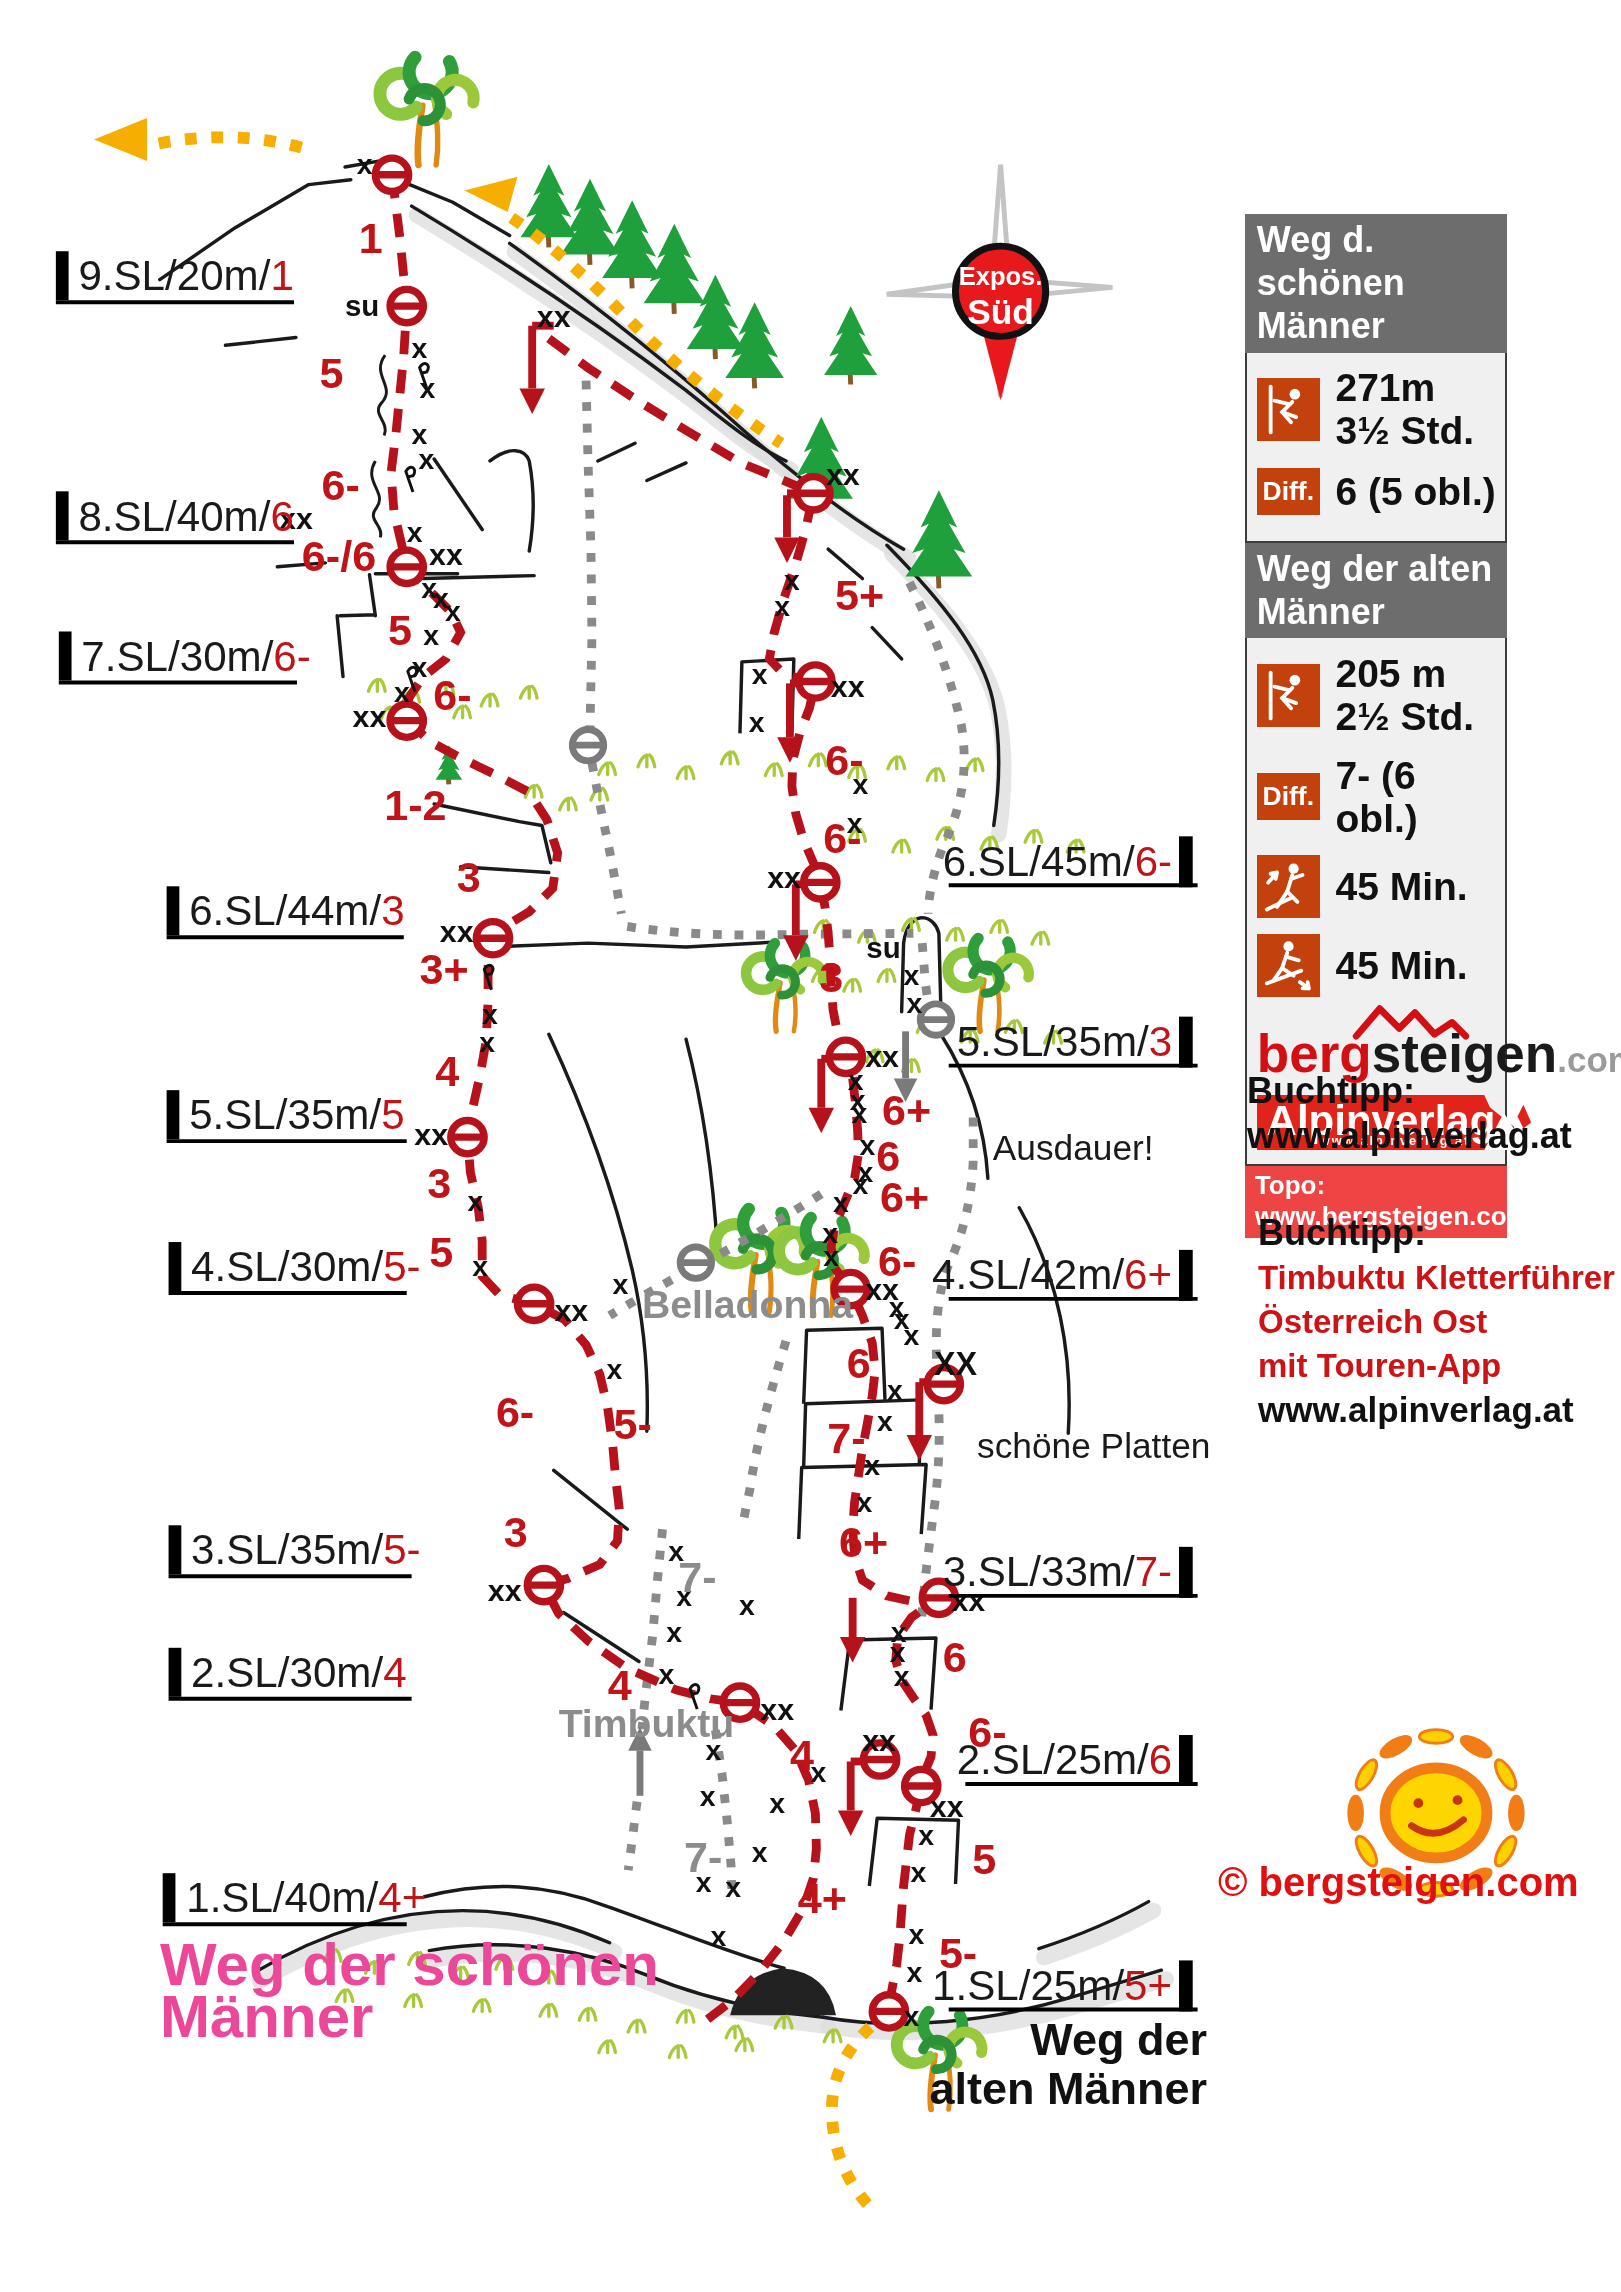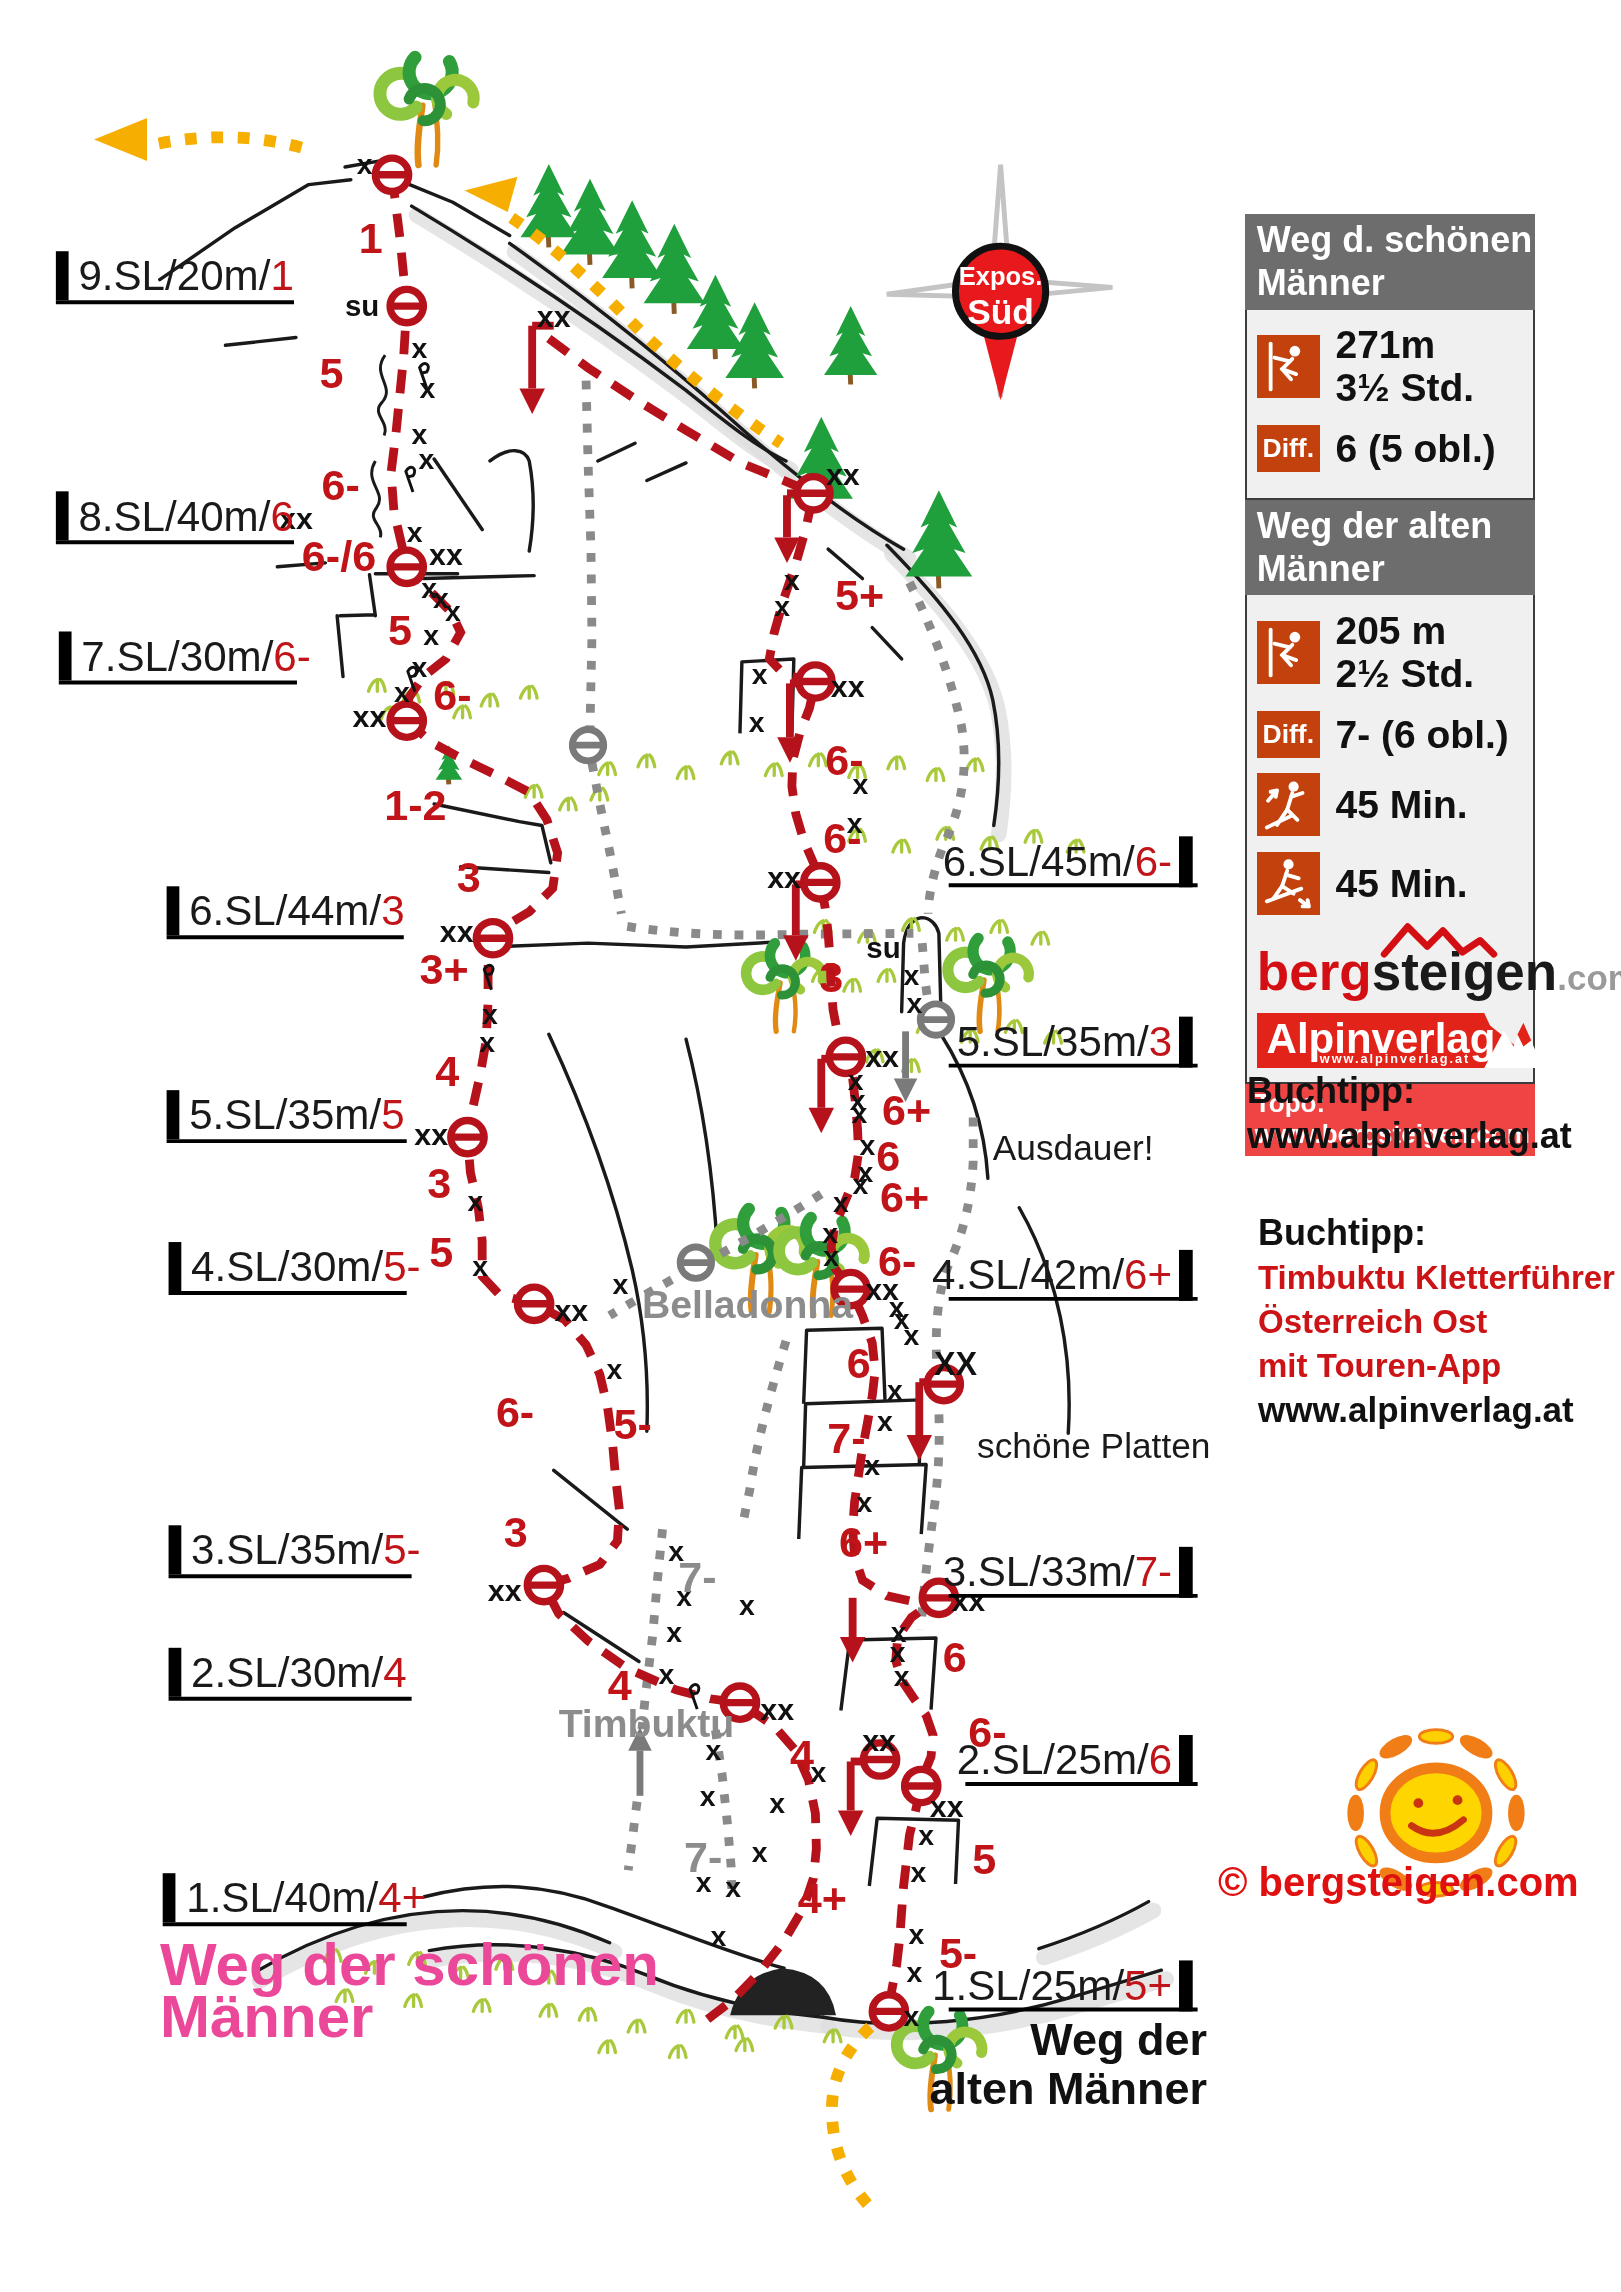--- a/index.html
+++ b/index.html
@@ -1,21 +1,21 @@
 <!DOCTYPE html>
 <html><head>
 <meta charset="utf-8">
 <style>
   html,body{margin:0;padding:0;background:#fff;}
   body{font-family:"Liberation Sans", sans-serif;}
   .canvas{position:relative;width:1621px;height:2293px;background:#fff;overflow:hidden;}
   #topo{position:absolute;left:0;top:0;}
   .abs{position:absolute;}
   
-  .panel{left:1245px;top:214px;width:290px;}
+  .panel{left:1245px;top:214px;width:262px;}
   .p-head{background:#6d6d6d;color:#fff;font-weight:bold;font-size:36px;line-height:43px;padding:3.9px 0 5.9px 11.8px;}
   .p-body{background:#f0f0f0;border:2px solid #3c3c3c;border-top:none;padding:13.7px 7.8px 9.8px 9.8px;}
   .row{display:flex;align-items:center;gap:15.7px;margin-bottom:15.7px;}
   .ibox{width:63px;height:63px;background:#c2410c;flex:0 0 auto;display:flex;align-items:center;justify-content:center;}
   .ibox.diff{height:47px;color:#fff;font-weight:bold;font-size:26.5px;}
   .val{font-weight:bold;font-size:39px;line-height:43px;color:#111;}
   .logo-berg{position:relative;margin:25.5px 0 9.8px 0;height:63px;white-space:nowrap;}
   .logo-berg .b1{color:#d40f14;font-weight:bold;font-size:53px;}
   .logo-berg .b2{color:#1a1a1a;font-weight:bold;font-size:53px;}
   .logo-berg .b3{color:#9a9a9a;font-weight:bold;font-size:35px;}

